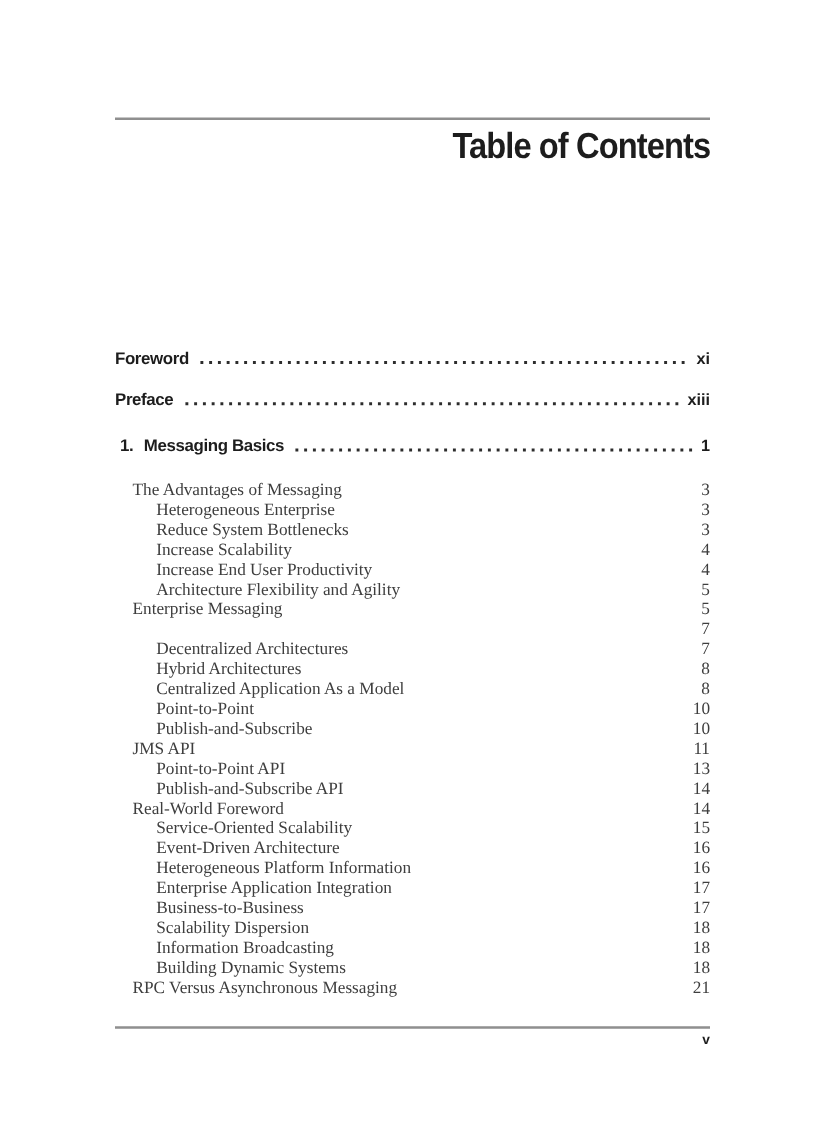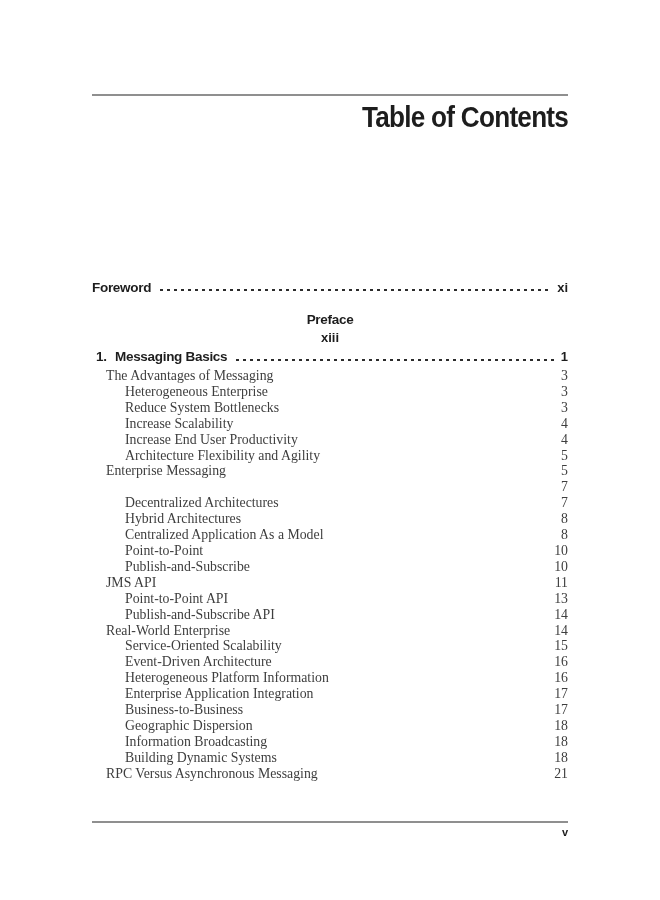--- a/index.html
+++ b/index.html
@@ -43,24 +43,24 @@
     white-space: nowrap;
   }
   .toc {
     position: absolute;
     left: 92px;
     top: 279px;
     width: 476px;
   }
   .front-row {
     display: flex;
-    align-items: center;
+    align-items: flex-start;
     height: 16px;
   }
-  .front-row + .front-row { margin-top: 17px; flex-direction: column; }
+  .front-row + .front-row { margin-top: 17px; }
   .front-label, .ch-num, .ch-title {
     font-family: "Liberation Sans", sans-serif;
     font-weight: bold;
     font-size: 13.5px;
     letter-spacing: -0.3px;
     color: var(--heading);
     white-space: nowrap;
   }
   .front-page, .ch-page {
     font-family: "Liberation Sans", sans-serif;
@@ -82,21 +82,21 @@
     display: flex;
     align-items: baseline;
     height: 16px;
     margin-top: 21px;
   }
   .ch-num {
     margin-left: 4px;
     width: 19px;
     flex: 0 0 auto;
   }
-  .entries { margin-top: 3px; text-align: right; }
+  .entries { margin-top: 19px; text-align: right; }
   .entry-row {
     display: flex;
     align-items: baseline;
     line-height: 15.9px;
     font-size: 13.8px;
     color: var(--body);
   }
   .entry-title { white-space: nowrap; }
   .entry-row.level-1 .entry-title { padding-left: 14px; }
   .entry-row.level-2 .entry-title { padding-left: 33px; }
@@ -232,21 +232,21 @@
     <span class="entry-page">13</span>
   </div>
 
   <div class="entry-row level-2">
     <span class="entry-title">Publish-and-Subscribe API</span>
     <span class="spacer"></span>
     <span class="entry-page">14</span>
   </div>
 
   <div class="entry-row level-1">
-    <span class="entry-title">Real-World Enterprise</span>
+    <span class="entry-title">Real-World Foreword</span>
     <span class="spacer"></span>
     <span class="entry-page">14</span>
   </div>
 
   <div class="entry-row level-2">
     <span class="entry-title">Service-Oriented Scalability</span>
     <span class="spacer"></span>
     <span class="entry-page">15</span>
   </div>
 
@@ -268,21 +268,21 @@
     <span class="entry-page">17</span>
   </div>
 
   <div class="entry-row level-2">
     <span class="entry-title">Business-to-Business</span>
     <span class="spacer"></span>
     <span class="entry-page">17</span>
   </div>
 
   <div class="entry-row level-2">
-    <span class="entry-title">Geographic Dispersion</span>
+    <span class="entry-title">Scalability Dispersion</span>
     <span class="spacer"></span>
     <span class="entry-page">18</span>
   </div>
 
   <div class="entry-row level-2">
     <span class="entry-title">Information Broadcasting</span>
     <span class="spacer"></span>
     <span class="entry-page">18</span>
   </div>
 

